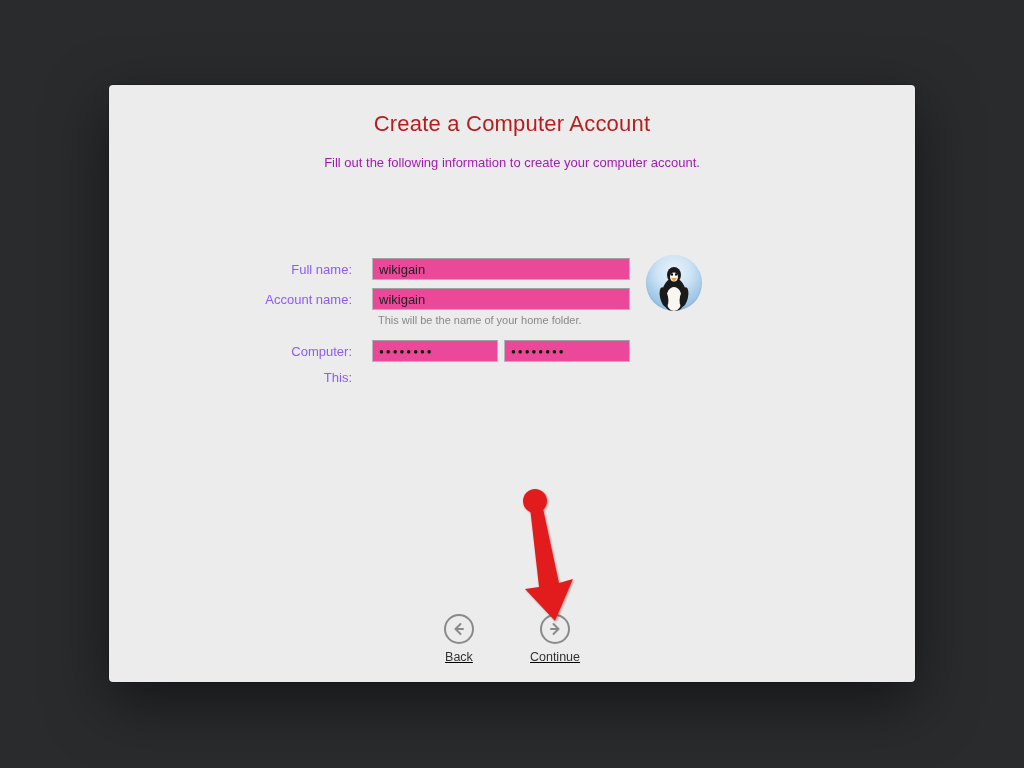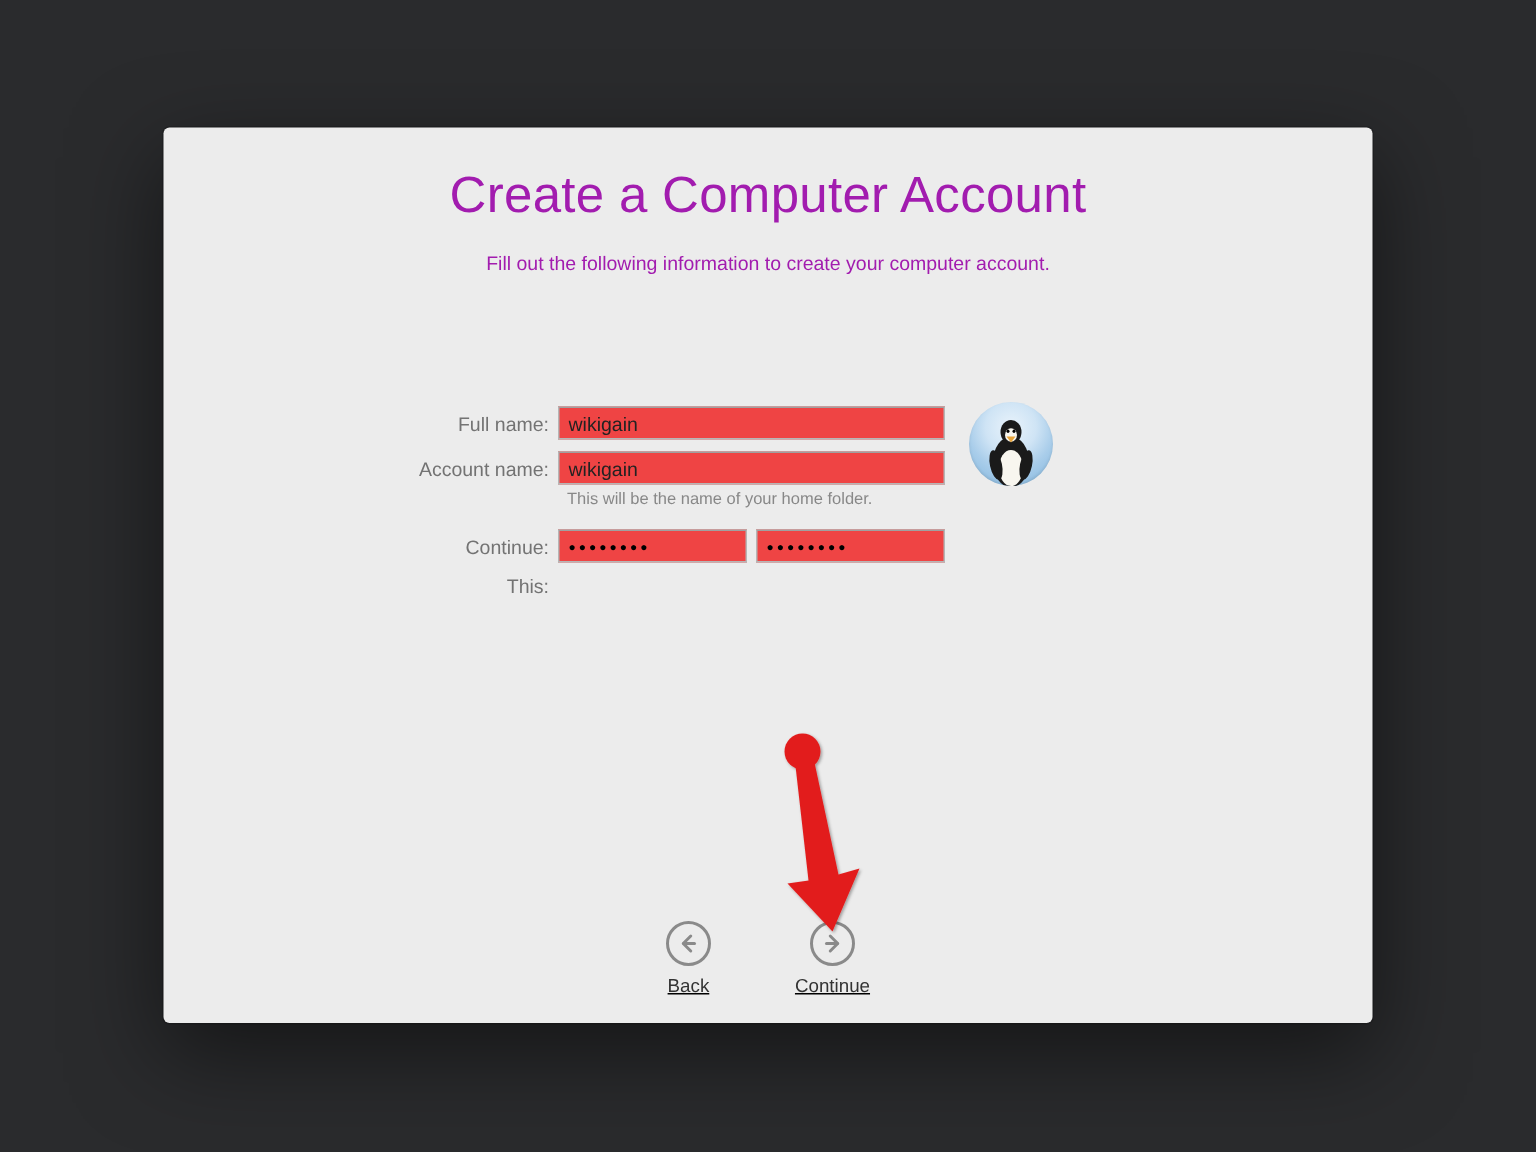--- a/index.html
+++ b/index.html
@@ -18,23 +18,23 @@
       width: 806px;
       height: 597px;
       background: #ececec;
       border-radius: 4px;
       box-shadow: 0 20px 60px rgba(0,0,0,0.5), 0 0 0 1px rgba(0,0,0,0.15);
       display: flex;
       flex-direction: column;
       align-items: center;
     }
     .title {
-      font-size: 34px;
+      font-size: 22px;
       font-weight: 300;
-      color: #a21caf;
+      color: #b91c1c;
       margin-top: 26px;
       letter-spacing: 0.2px;
     }
     .subtitle {
       font-size: 13px;
       color: #a21caf;
       margin-top: 18px;
     }
     .form-area {
       position: relative;
@@ -44,31 +44,31 @@
     .form-row {
       display: flex;
       align-items: center;
       margin-bottom: 8px;
       width: 100%;
     }
     .label {
       width: 263px;
       text-align: right;
       font-size: 13px;
-      color: #737373;
-      padding-right: 6px;
+      color: #8b5cf6;
+      padding-right: 20px;
     }
     .field-wrap {
       display: flex;
       gap: 6px;
       width: 258px;
     }
     .text-input {
       height: 22px;
-      background: #ef4444;
+      background: #ec4899;
       border: 1px solid #b6b6b6;
       border-top-color: #a0a0a0;
       font-size: 13px;
       padding: 2px 6px;
       color: #222;
       outline: none;
       width: 100%;
     }
     .text-input.focused {
       border: 2px solid #7aaed6;
@@ -174,21 +174,21 @@
 
     <div class="form-row">
       <div class="label">Account name:</div>
       <div class="field-wrap">
         <input type="text" class="text-input" value="wikigain" style="">
       </div>
     </div>
     <div class="helper">This will be the name of your home folder.</div>
 
     <div class="form-row">
-      <div class="label">Continue:</div>
+      <div class="label">Computer:</div>
       <div class="field-wrap">
         <div class="text-input pw-input">●●●●●●●●</div>
         <div class="text-input pw-input">●●●●●●●●</div>
       </div>
     </div>
 
     <div class="form-row">
       <div class="label">This:</div>
     </div>
 

